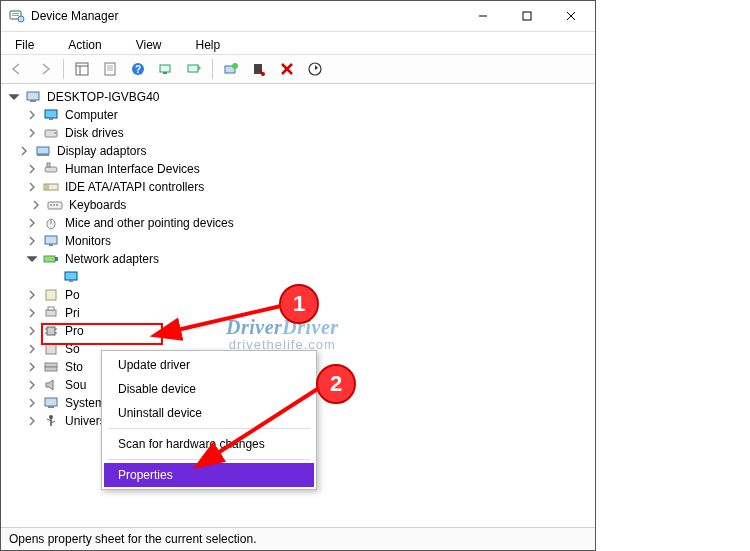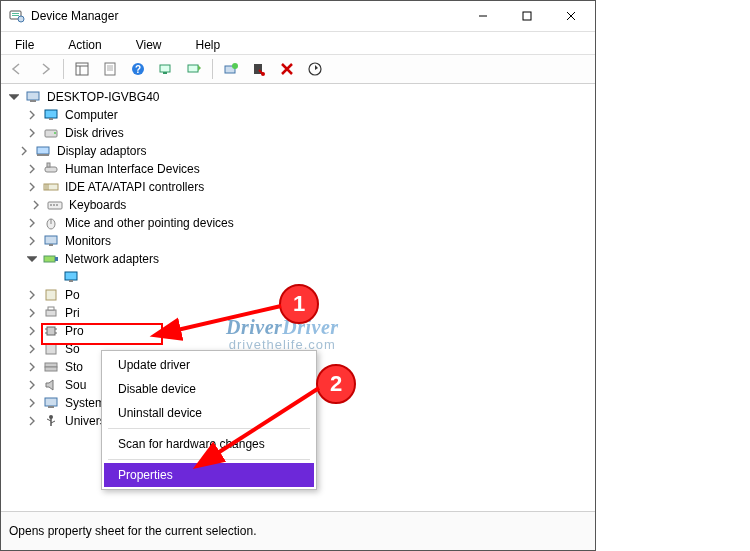--- a/index.html
+++ b/index.html
@@ -28,21 +28,21 @@
 .highlight-box{position:absolute;border:2px solid #f00;pointer-events:none;z-index:3}
 .context-menu{position:absolute;left:100px;top:266px;width:210px;background:#fff;border:1px solid #bbb;box-shadow:2px 2px 6px rgba(0,0,0,.25);z-index:5;padding:2px}
 .context-menu .mi{height:24px;display:flex;align-items:center;padding:0 14px;font-size:12px}
 .context-menu .mi.sel{background:#6d28d9;color:#fff}
 .context-menu .cm-sep{height:1px;background:#ddd;margin:3px 4px}
 .callout{position:absolute;z-index:6;display:flex;align-items:center;justify-content:center;width:36px;height:36px;border-radius:50%;background:#f33;color:#fff;font-size:22px;font-weight:600;border:2px solid #c40000}
 .watermark{position:absolute;z-index:4;left:225px;top:232px;pointer-events:none;text-align:center}
 .watermark .wm1{font-family:"Segoe Script","Comic Sans MS",cursive;font-size:20px;font-style:italic;font-weight:700;color:#6fa0c8;opacity:.9;letter-spacing:.5px}
 .watermark .wm1 .accent{color:#89b7de}
 .watermark .wm2{font-size:13px;color:#9bb9d0;letter-spacing:1px;opacity:.9;margin-top:-2px}
-.statusbar{height:22px;border-top:1px solid #d0d0d0;display:flex;align-items:center;padding:8px 8px;font-size:12px;background:#fafafa}
+.statusbar{height:22px;border-top:1px solid #d0d0d0;display:flex;align-items:center;padding:0 8px;font-size:12px;background:#fafafa}
 .arrow-line{position:absolute;z-index:7;pointer-events:none}
 </style>
 </head>
 <body>
 
 <div class="window">
 
   <div class="titlebar">
     <span class="app-icon">
       <svg width="16" height="16" viewBox="0 0 16 16">

